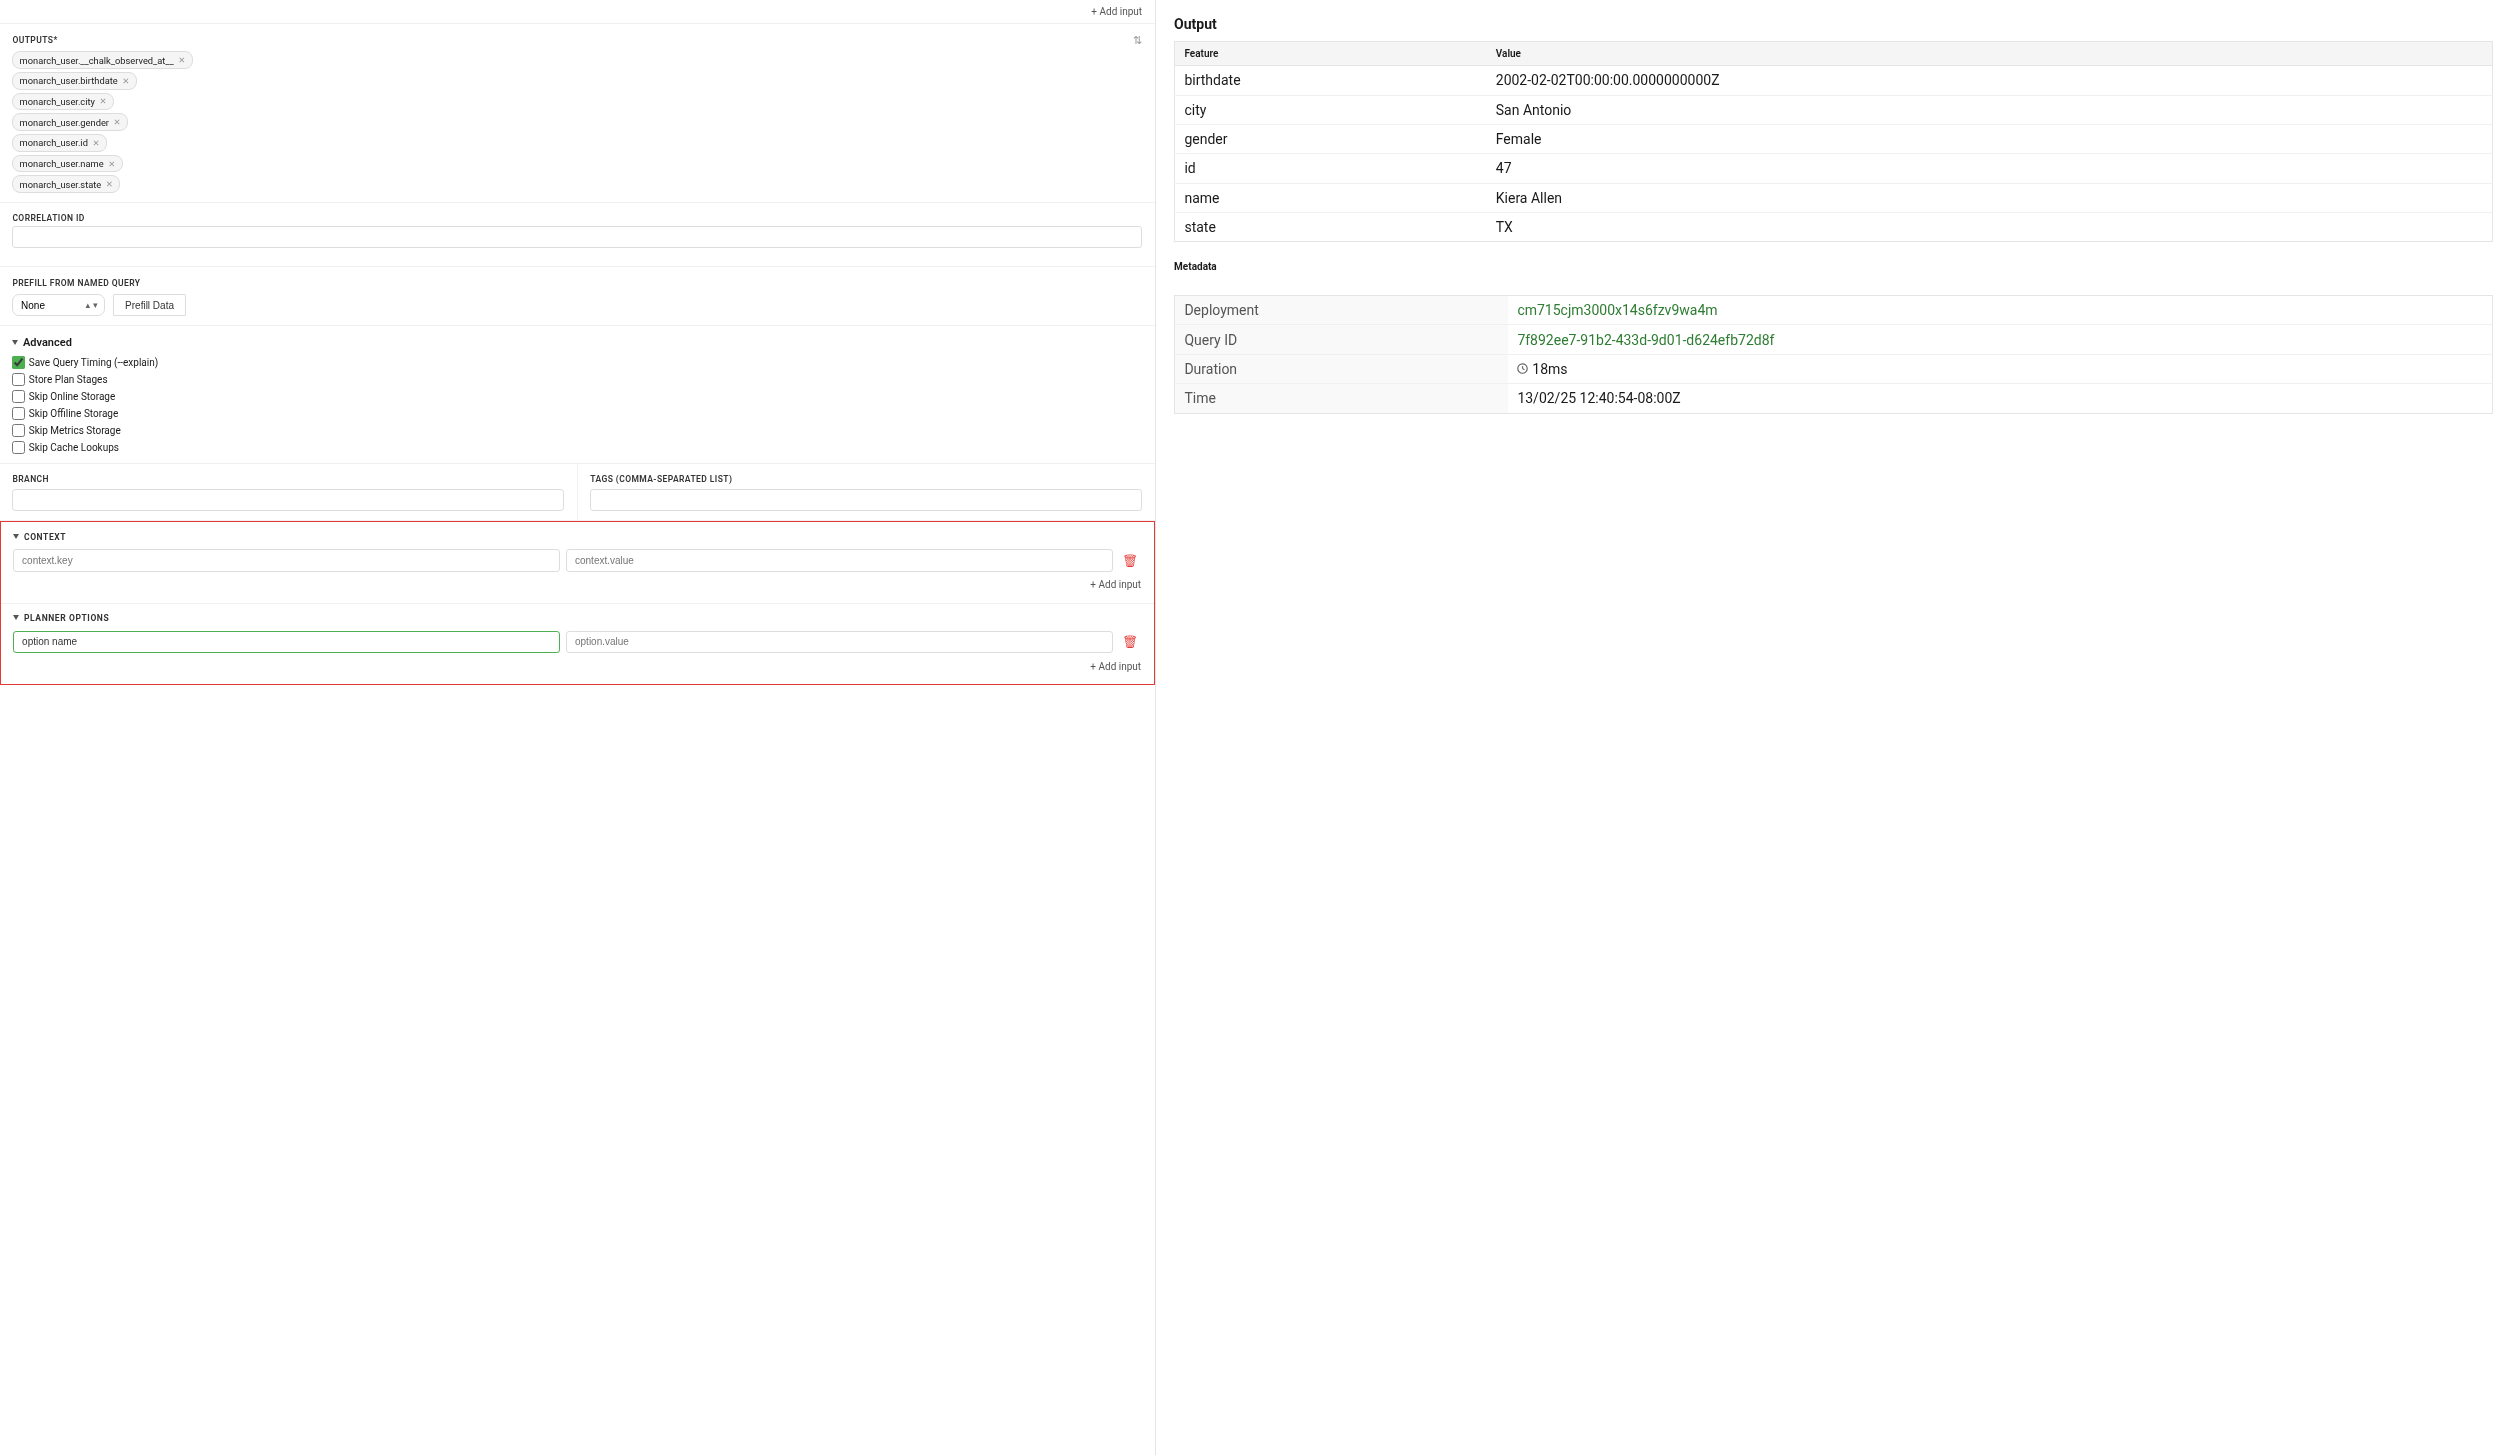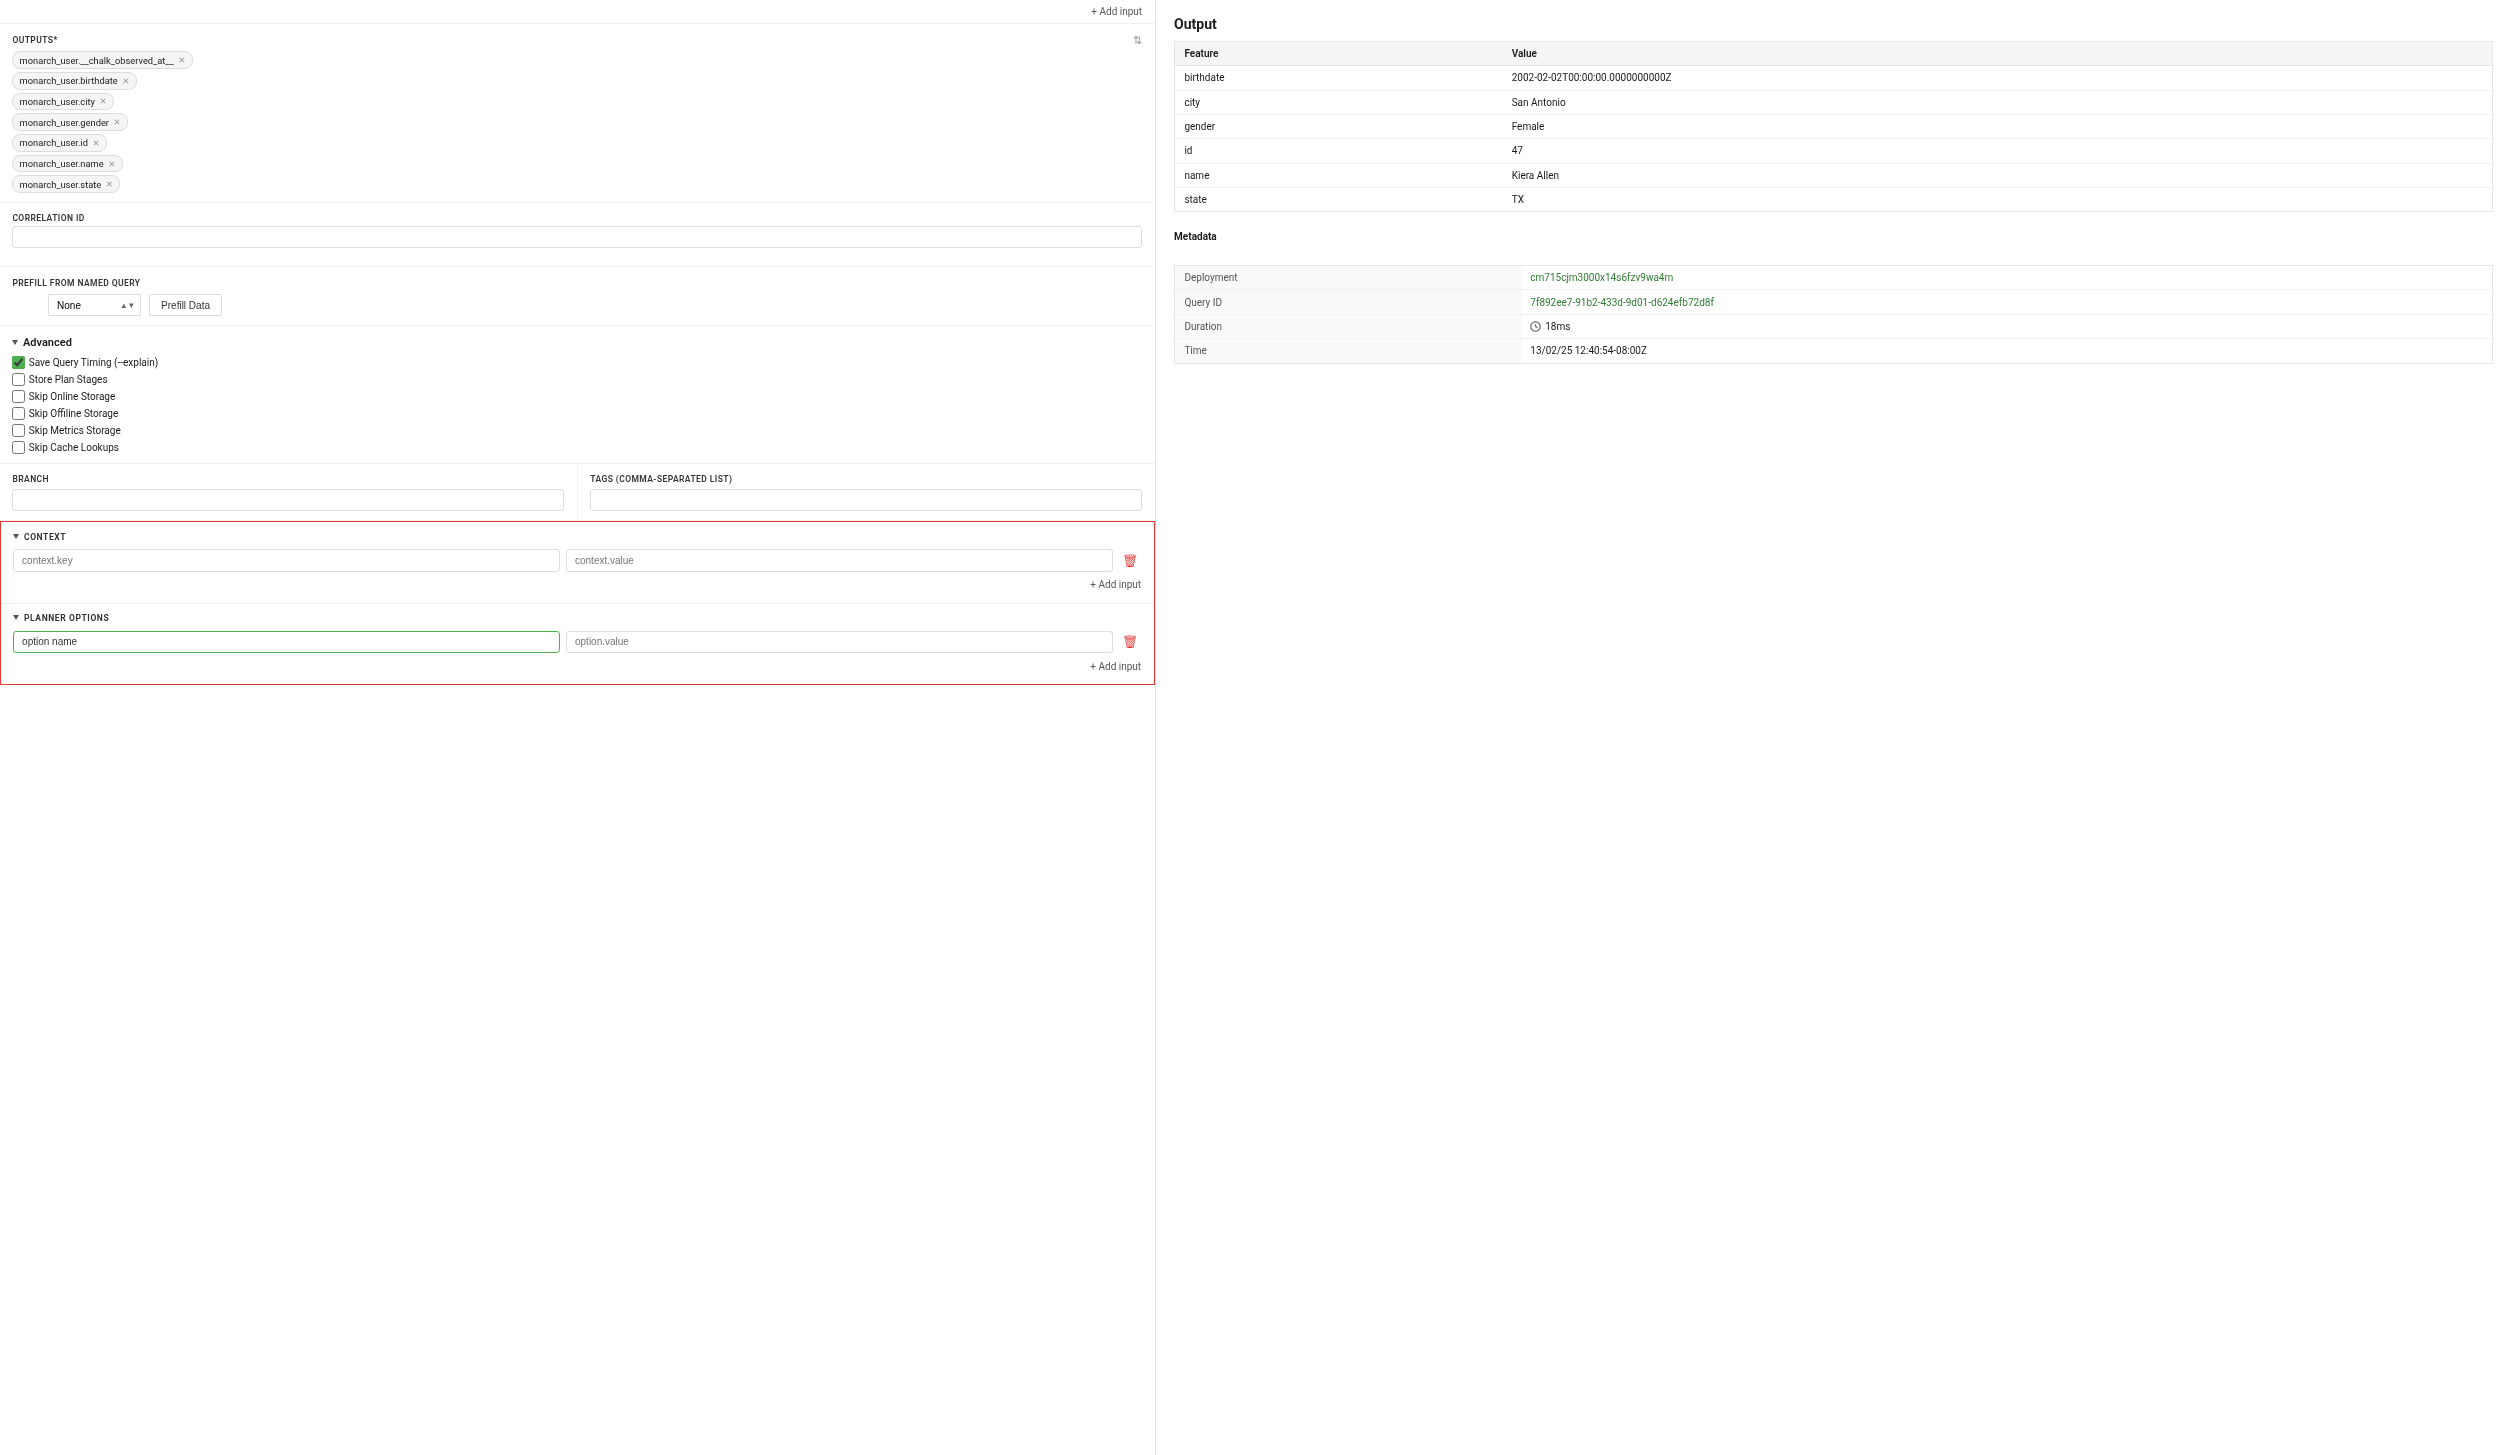--- a/index.html
+++ b/index.html
@@ -120,29 +120,28 @@
       gap: 7.7px;
       margin-top: 6.2px;
     }
     .select-wrap {
       position: relative;
       display: inline-flex;
       align-items: center;
     }
     .form-select {
       border: 0.8px solid #ddd;
-      border-radius: 1px;
+      border-radius: 7px;
       padding: 4.6px 22px 4.6px 7.7px;
       font-size: 10px;
       appearance: none;
       background: #fff;
       min-width: 93px;
       cursor: pointer;
       outline: none;
-      margin-left: 36px;
     }
     .select-arrow {
       position: absolute;
       right: 6.2px;
       pointer-events: none;
       color: #666;
       font-size: 7.7px;
     }
     .btn-secondary {
       border: 0.8px solid #ddd;
@@ -281,21 +280,21 @@
     .data-table th {
       background: #f5f5f5;
       text-align: left;
       padding: 6.2px 9.3px;
       font-size: 10px;
       font-weight: 600;
       border-bottom: 0.8px solid #e5e5e5;
     }
     .data-table td {
       padding: 6.2px 9.3px;
-      font-size: 10px;
+      font-size: 14px;
       border-bottom: 0.8px solid #f0f0f0;
     }
     .data-table tr:last-child td { border-bottom: none; }
     .link-green {
       color: #2e7d32;
       text-decoration: none;
     }
     .metadata-title {
       font-size: 10px;
       font-weight: 700;

